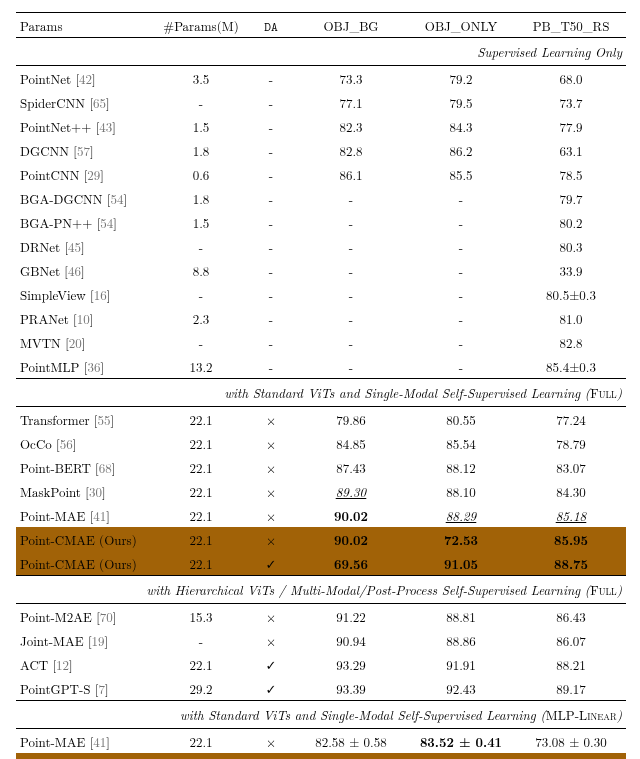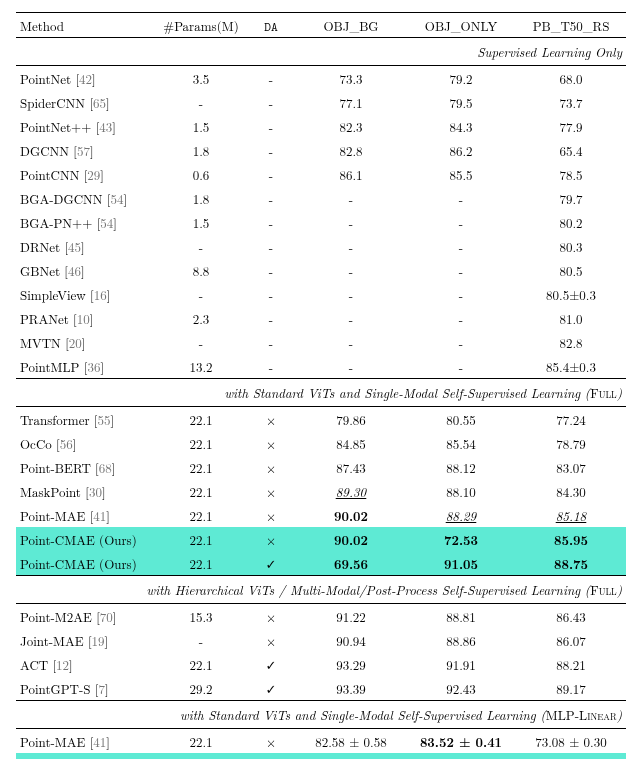--- a/index.html
+++ b/index.html
@@ -39,21 +39,21 @@
   .bsec-row td {
     border-top: 0.7px solid #000;
   }
   .sc { font-variant: small-caps; font-style: normal; }
   .data-row td { text-align: center; }
   .data-row td.method { text-align: left; }
   .data-row td.method a { color: #737373; text-decoration: none; }
   .underline { text-decoration: underline; font-style: italic; }
   .bold { font-weight: bold; }
   .mono { font-family: "Latin Modern Mono", "Courier New", monospace; font-size: 13px; }
-  .hl td { background: #5eead4; }
+  .hl td { background: #a16207; }
   col.c-method { width: 140px; }
   col.c-params { width: 90px; }
   col.c-da     { width: 50px; }
   col.c-objbg  { width: 110px; }
   col.c-objonly{ width: 110px; }
   col.c-pb     { width: 110px; }
 </style>
 </head>
 <body>
 
@@ -61,21 +61,21 @@
   <colgroup>
     <col class="c-method">
       <col class="c-params">
       <col class="c-da">
     <col class="c-objbg">
       <col class="c-objonly">
       <col class="c-pb">
   </colgroup>
   <thead>
     <tr class="head">
-      <th>Method</th>
+      <th>Params</th>
       <th>#Params(M)</th>
       <th><span class="mono">DA</span></th>
       <th>OBJ_BG</th>
       <th>OBJ_ONLY</th>
       <th>PB_T50_RS</th>
     </tr>
   </thead>
   <tbody id="tbody">
       <tr class="sec-row">
         <td colspan="6">Supervised Learning Only</td>
@@ -103,21 +103,21 @@
         <td>82.3</td>
         <td>84.3</td>
         <td>77.9</td>
       </tr>
       <tr class="data-row">
         <td class="method">DGCNN [<a href="#">57</a>]</td>
         <td>1.8</td>
         <td>-</td>
         <td>82.8</td>
         <td>86.2</td>
-        <td>65.4</td>
+        <td>63.1</td>
       </tr>
       <tr class="data-row">
         <td class="method">PointCNN [<a href="#">29</a>]</td>
         <td>0.6</td>
         <td>-</td>
         <td>86.1</td>
         <td>85.5</td>
         <td>78.5</td>
       </tr>
       <tr class="data-row">
@@ -143,21 +143,21 @@
         <td>-</td>
         <td>-</td>
         <td>80.3</td>
       </tr>
       <tr class="data-row">
         <td class="method">GBNet [<a href="#">46</a>]</td>
         <td>8.8</td>
         <td>-</td>
         <td>-</td>
         <td>-</td>
-        <td>80.5</td>
+        <td>33.9</td>
       </tr>
       <tr class="data-row">
         <td class="method">SimpleView [<a href="#">16</a>]</td>
         <td>-</td>
         <td>-</td>
         <td>-</td>
         <td>-</td>
         <td>80.5±0.3</td>
       </tr>
       <tr class="data-row">

